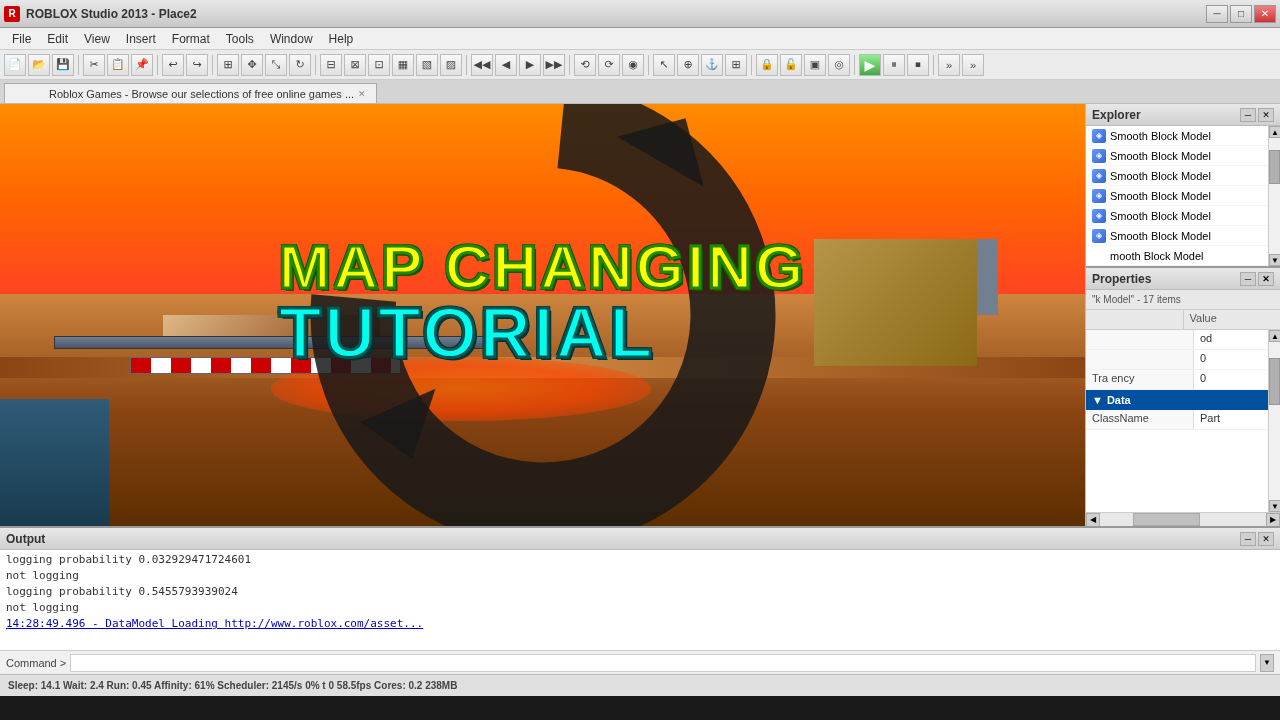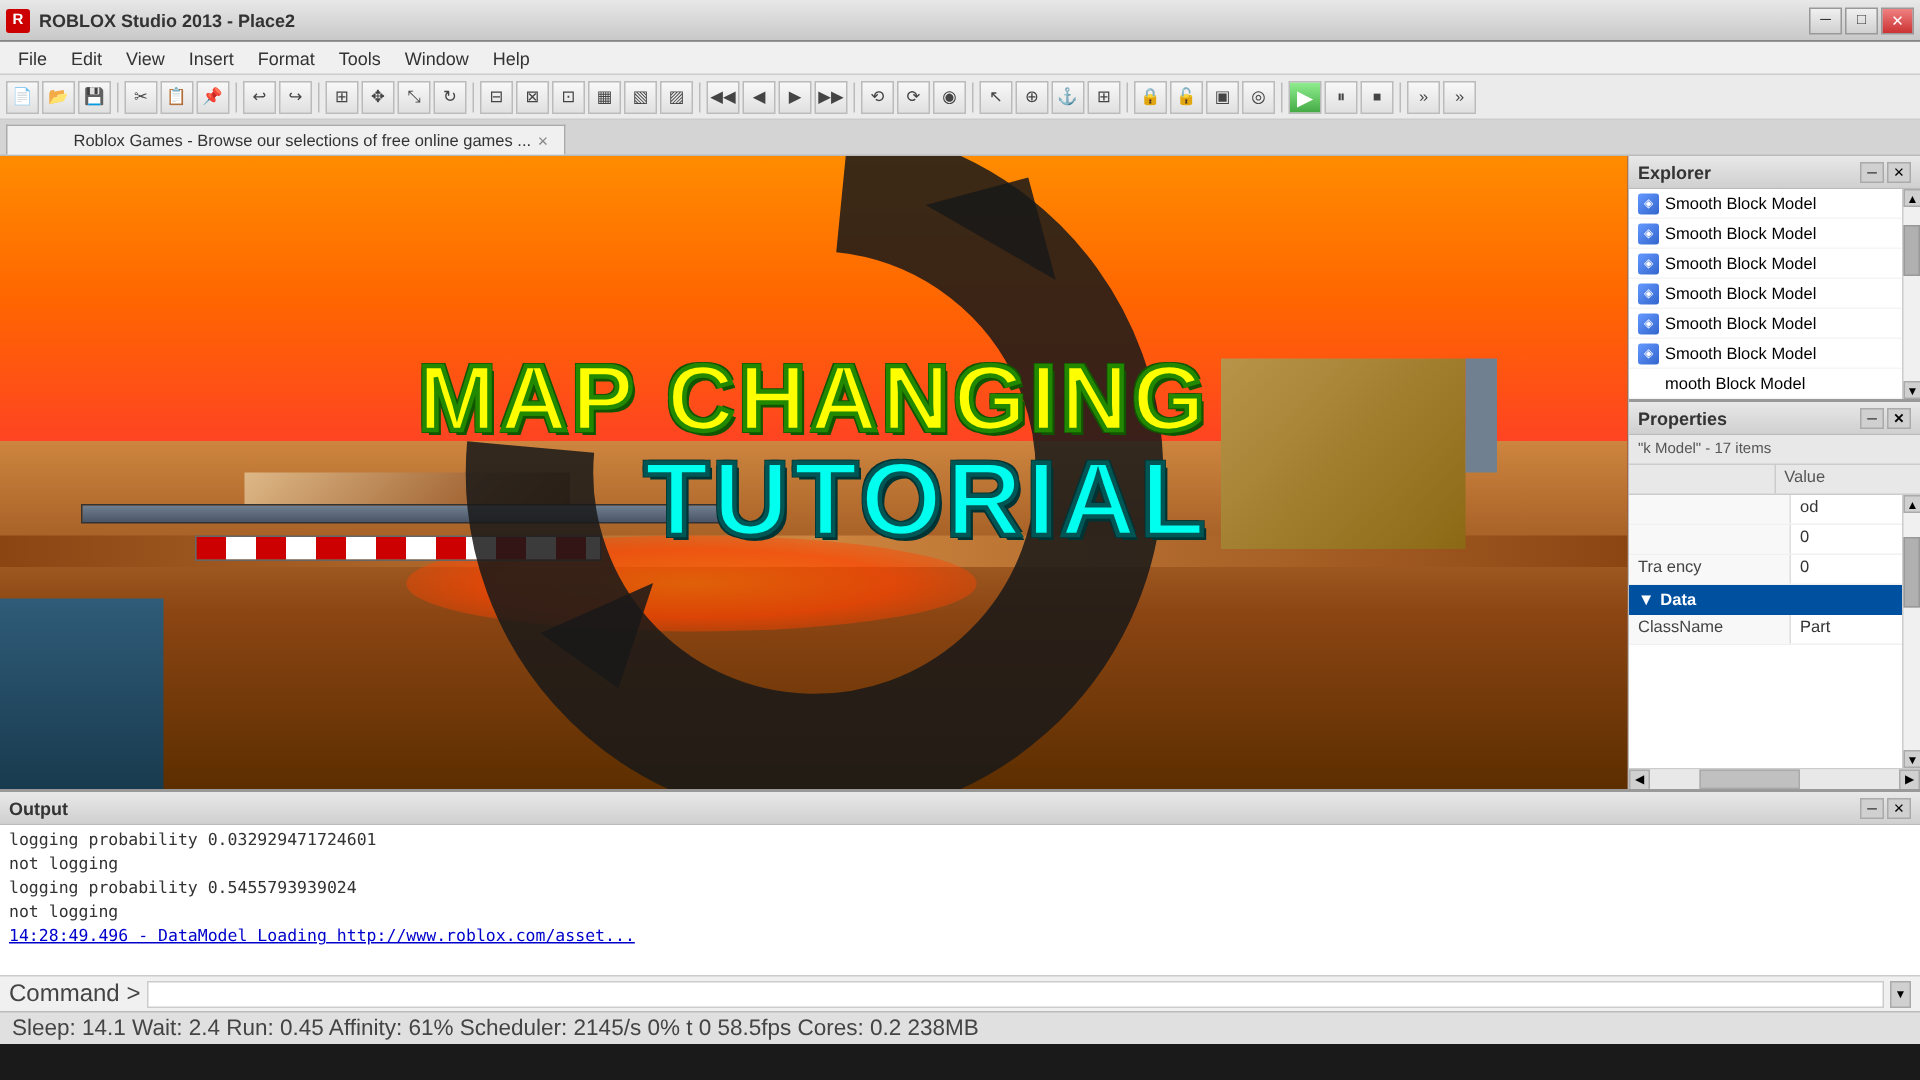--- a/index.html
+++ b/index.html
@@ -166,21 +166,21 @@
       align-items: center;
       justify-content: center;
     }
 
     
     #title-overlay {
       position: absolute;
       top: 50%;
       left: 50%;
       transform: translate(-50%, -60%);
-      text-align: right;
+      text-align: left;
       pointer-events: none;
     }
 
     .title-line1 {
       font-family: Impact, Arial Black, sans-serif;
       font-size: 62px;
       font-weight: 900;
       color: #ffff00;
       -webkit-text-stroke: 3px #228800;
       text-stroke: 3px #228800;
@@ -681,23 +681,23 @@
       <div class="output-line">logging probability 0.032929471724601</div>
       <div class="output-line">not logging</div>
       <div class="output-line">logging probability 0.5455793939024</div>
       <div class="output-line">not logging</div>
       <div class="output-line">
         <span class="output-link">14:28:49.496 - DataModel Loading http://www.roblox.com/asset...</span>
       </div>
     </div>
 
     <div id="command-bar" style="height:24px;background:#f0f0f0;border-top:1px solid #ccc;display:flex;align-items:center;padding:0 6px;gap:4px;">
-      <span style="font-size:16px;color:#444;">Command &gt;</span>
+      <span style="font-size:11px;color:#444;">Command &gt;</span>
       <input type="text" id="command-input" style="flex: 1 1 0%; height: 18px; border: 1px solid rgb(204, 204, 204); padding: 0px 4px; font-size: 11px; background: white;">
       <div style="width:14px;height:18px;background:#d0d0d0;border:1px solid #aaa;display:flex;align-items:center;justify-content:center;font-size:8px;cursor:pointer;">▼</div>
     </div>
   </div>
 
 </div>
 
-<div id="status-bar" style="height:22px;background:#e0e0e0;border-top:1px solid #bbb;display:flex;align-items:center;padding:0 8px;font-size:15px;color:#444;">
+<div id="status-bar" style="height:22px;background:#e0e0e0;border-top:1px solid #bbb;display:flex;align-items:center;padding:0 8px;font-size:10px;color:#444;font-weight:bold;">
   <span>Sleep: 14.1  Wait: 2.4  Run: 0.45  Affinity: 61%  Scheduler: 2145/s 0%    t 0    58.5fps   Cores: 0.2   238MB</span>
 </div>
 
 </body></html>

